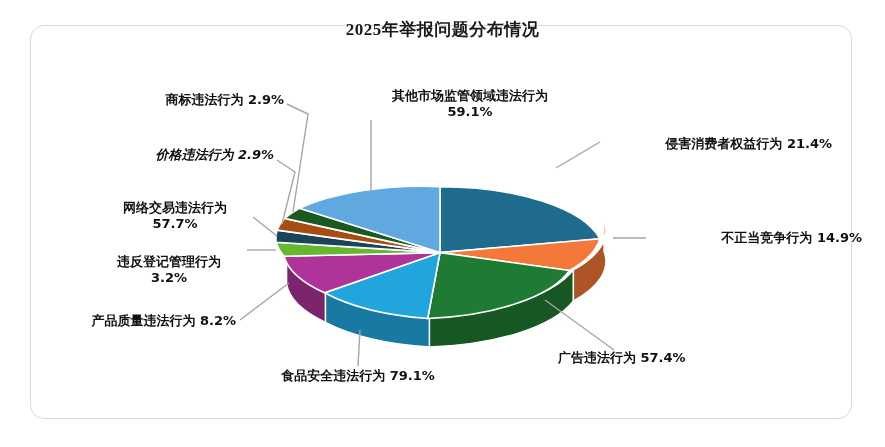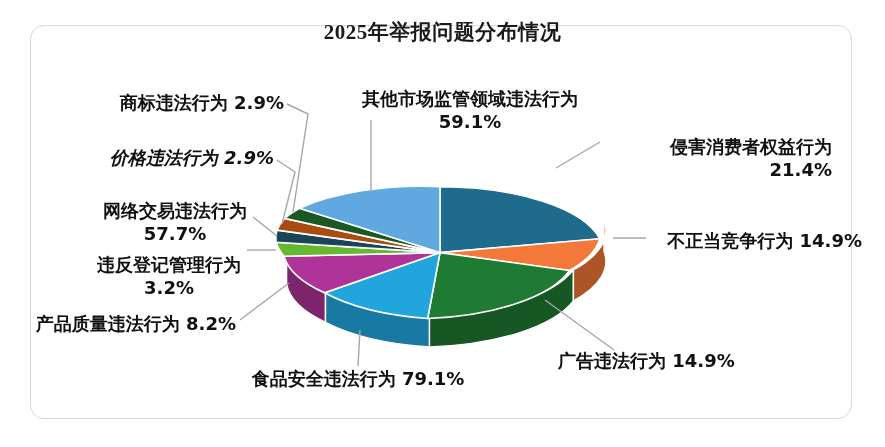--- a/index.html
+++ b/index.html
@@ -9,27 +9,27 @@
     overflow:hidden;
   }
   #frame{
     position:absolute;left:30px;top:25px;width:822px;height:394px;
     border:1px solid #d9d9d9;border-radius:14px;background:#ffffff;
     box-sizing:border-box;
   }
   #chart-title{
     position:absolute;left:0;top:18px;width:100%;text-align:center;
     font-family:"Liberation Serif","DejaVu Serif",serif;
-    font-size:21px;font-weight:700;color:#1a1a1a;letter-spacing:.5px;
+    font-size:17px;font-weight:700;color:#1a1a1a;letter-spacing:.5px;
   }
   #plot{position:absolute;left:0;top:0;width:885px;height:447px;}
   .lbl{
     position:absolute;
     font-family:"DejaVu Sans","Liberation Sans",sans-serif;
-    font-size:18px;font-weight:700;color:#111;
+    font-size:13px;font-weight:700;color:#111;
     line-height:1.25;white-space:pre-line;
   }
   .lbl.c{text-align:center;}
   .lbl.r{text-align:right;}
   .lbl.l{text-align:left;}
 </style>
 </head>
 <body>
 
 <div id="frame"></div>
@@ -86,21 +86,21 @@
   </g>
 </svg>
 
 <div class="lbl c" style="left:350px;top:88px;width:240px;">其他市场监管领域违法行为
 59.1%</div>
 
 <div class="lbl l" style="left:602px;top:136px;width:230px;text-align:right;">侵害消费者权益行为 21.4%</div>
 
 <div class="lbl l" style="left:652px;top:230px;width:210px;text-align:right;">不正当竞争行为 14.9%</div>
 
-<div class="lbl l" style="left:558px;top:350px;width:210px;">广告违法行为 14.9%</div>
+<div class="lbl l" style="left:558px;top:350px;width:210px;">广告违法行为 57.4%</div>
 
 <div class="lbl c" style="left:248px;top:368px;width:220px;">食品安全违法行为 79.1%</div>
 
 <div class="lbl r" style="left:20px;top:313px;width:216px;">产品质量违法行为 8.2%</div>
 
 <div class="lbl c" style="left:95px;top:254px;width:148px;">违反登记管理行为
 3.2%</div>
 
 <div class="lbl c" style="left:100px;top:200px;width:150px;">网络交易违法行为
 57.7%</div>

